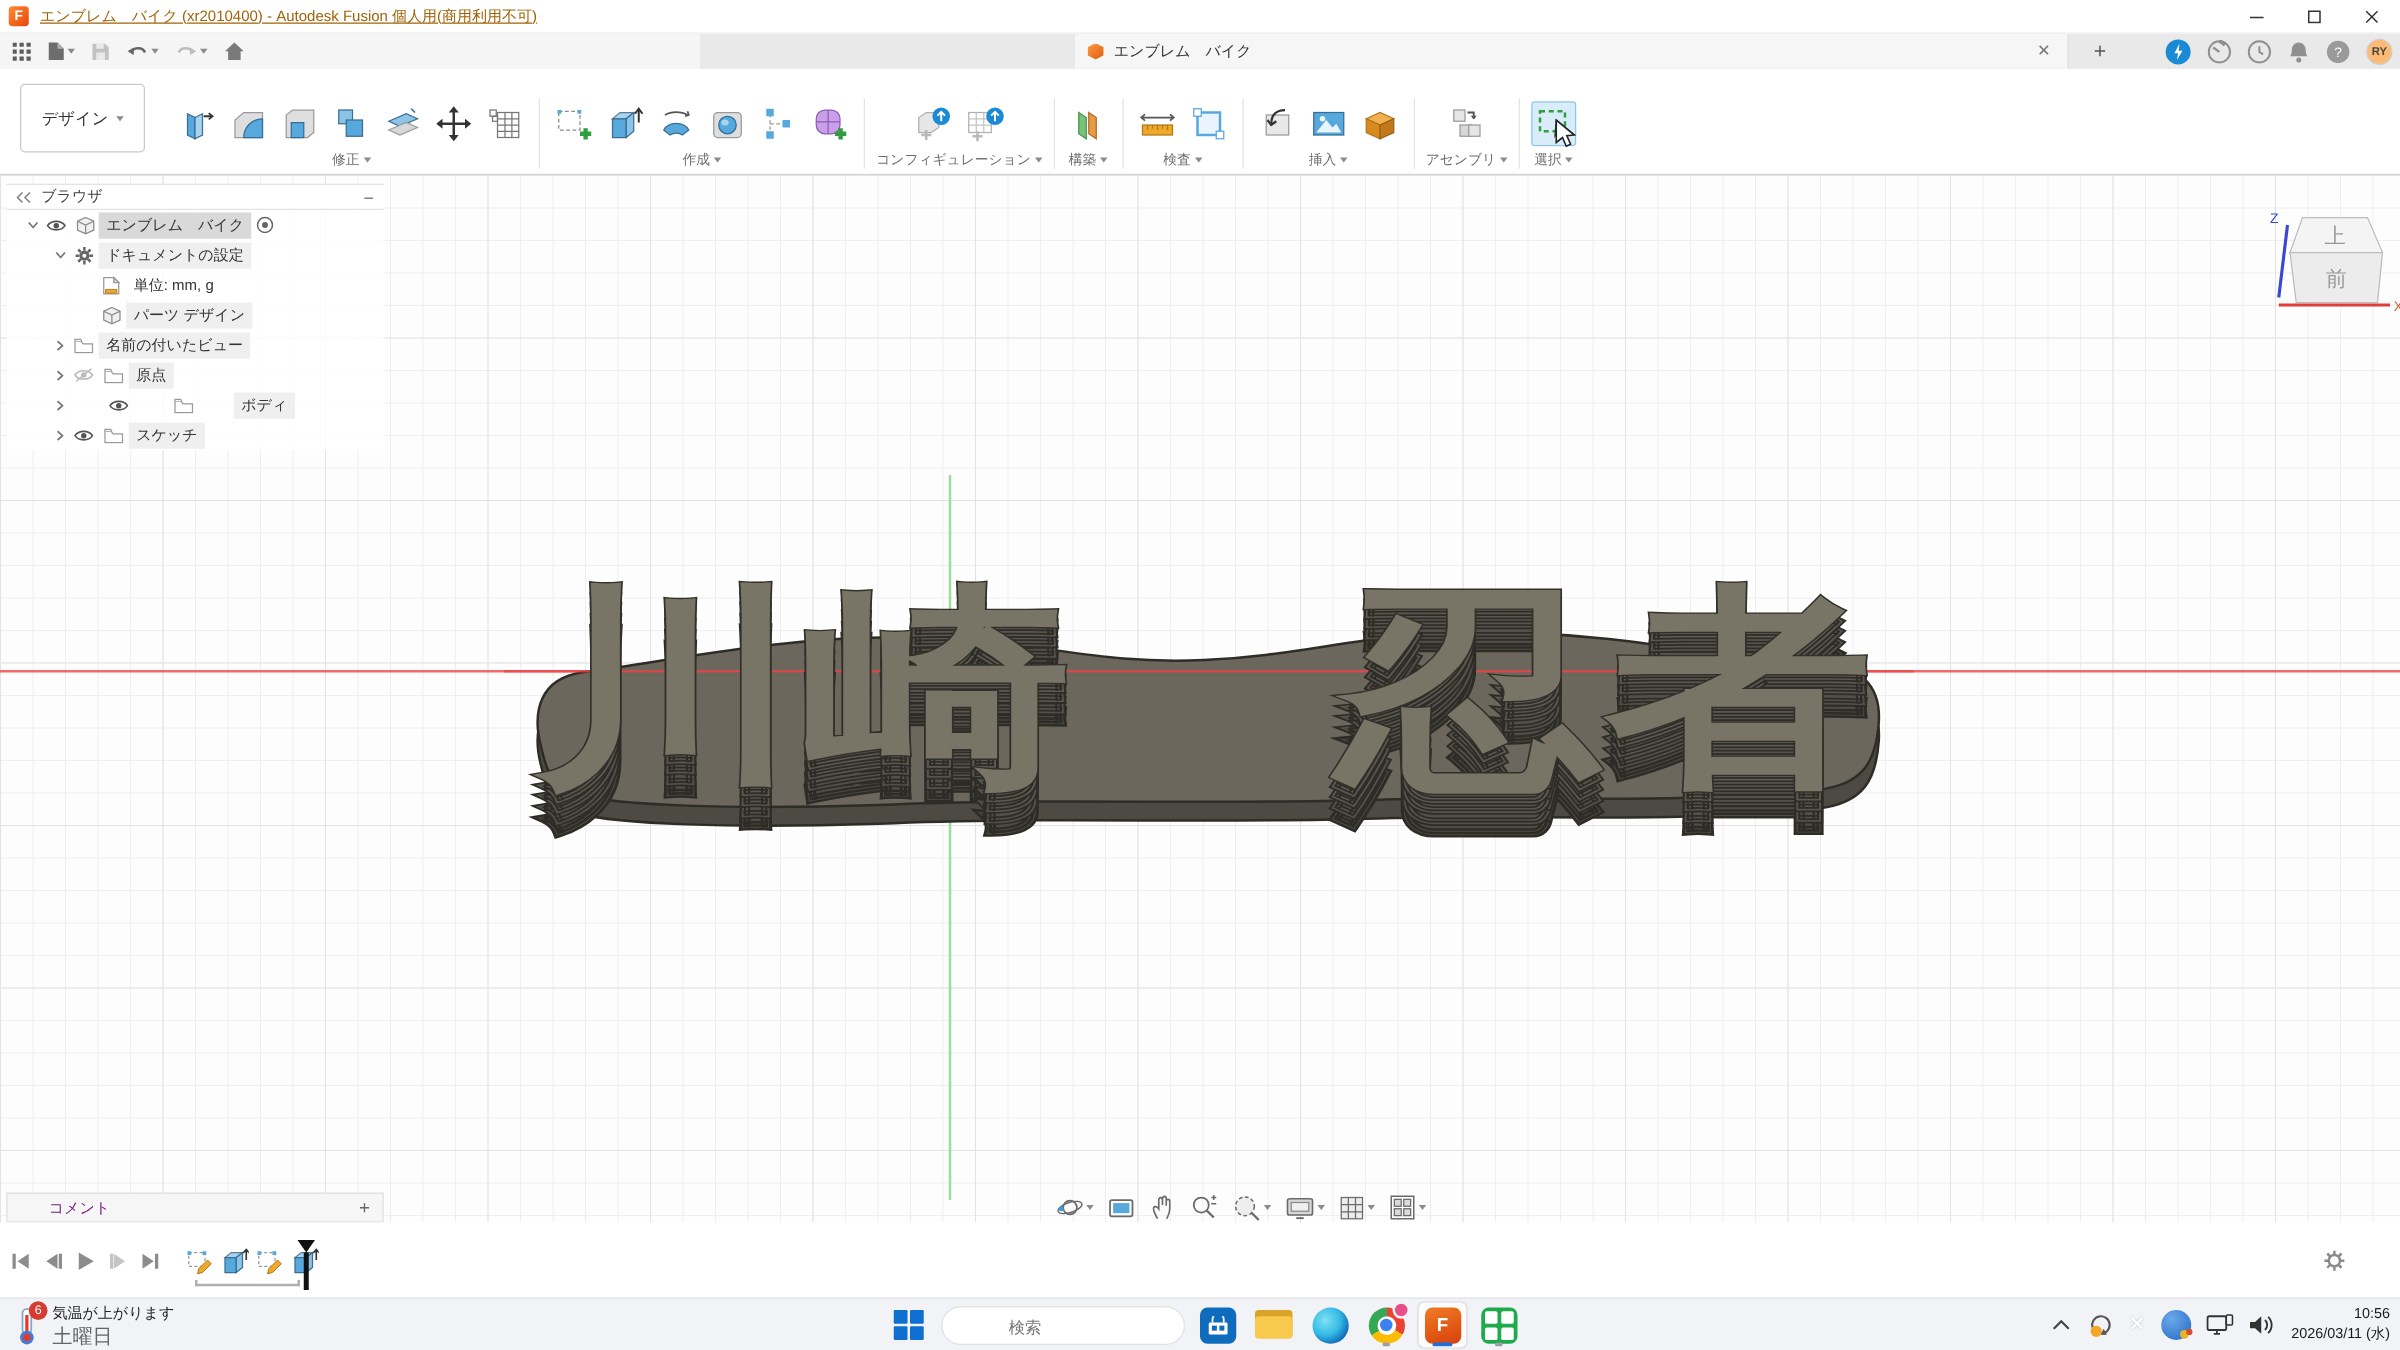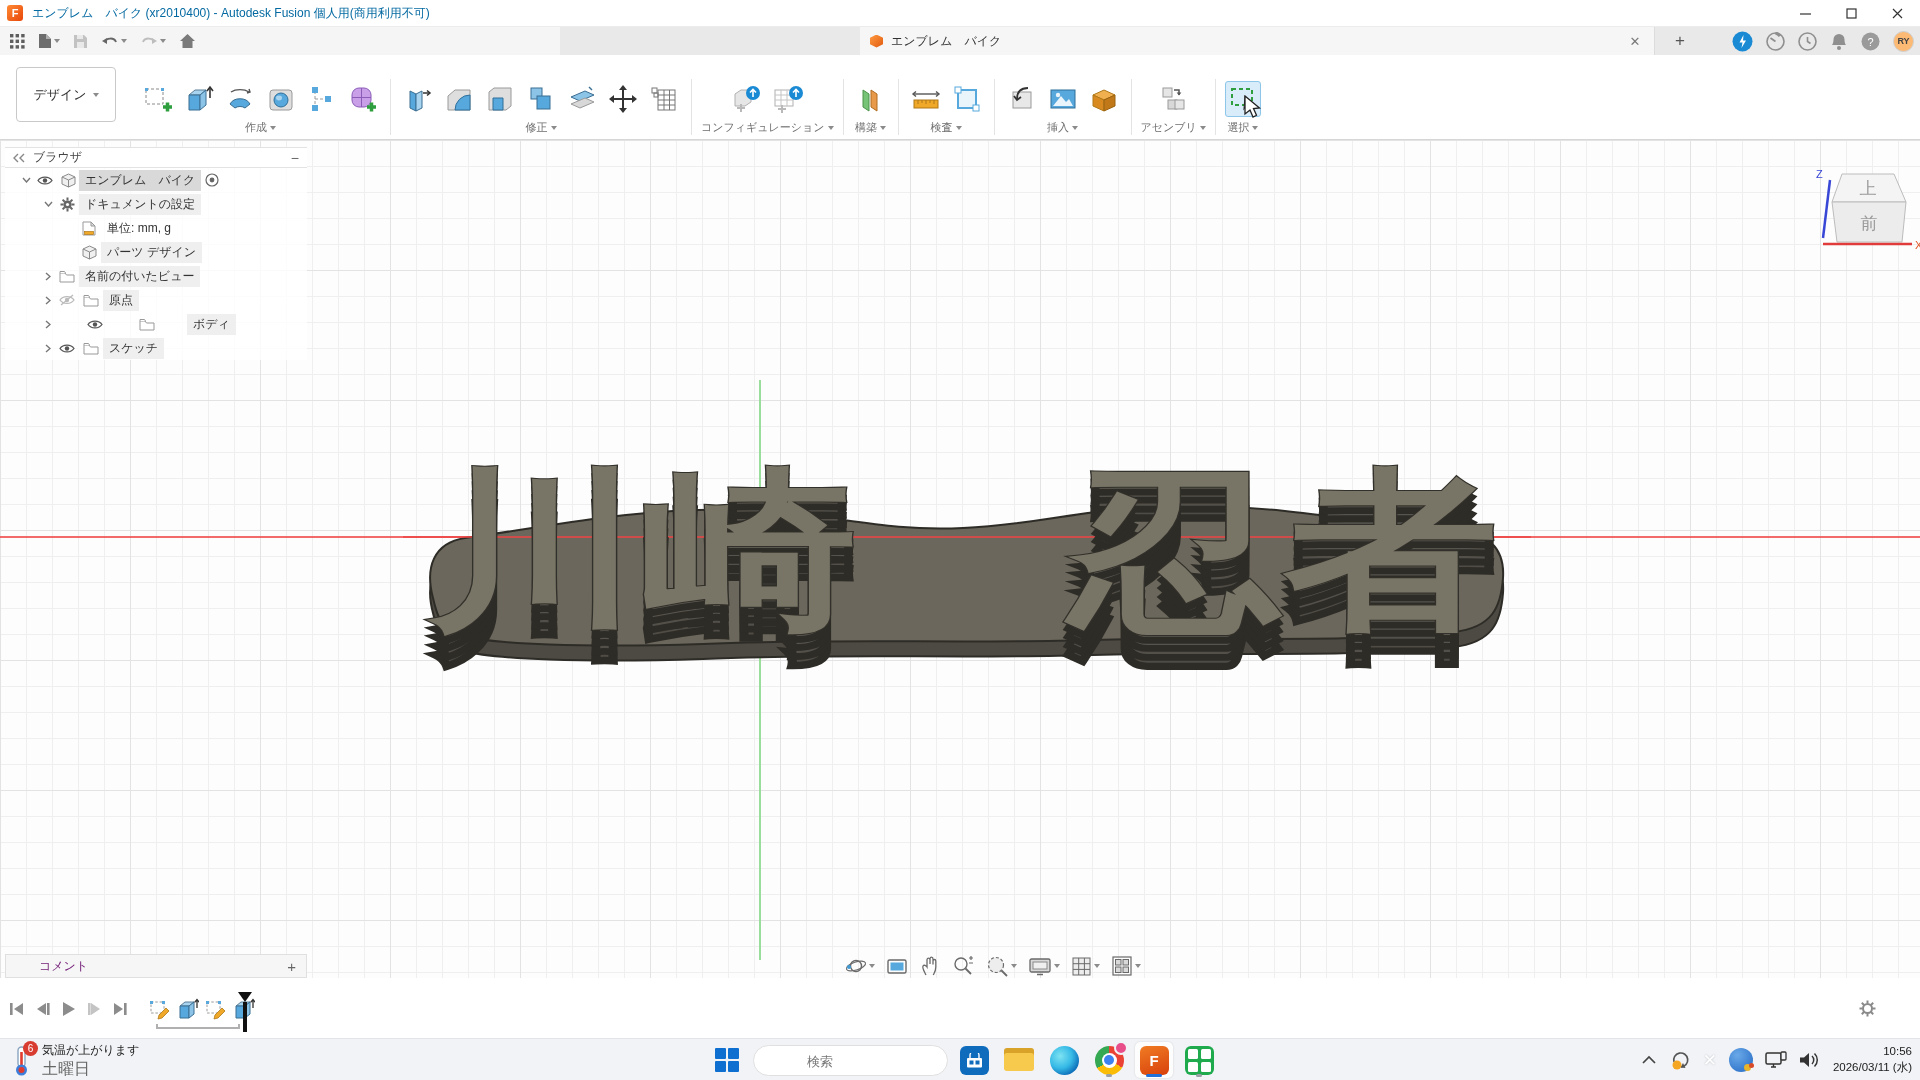--- a/index.html
+++ b/index.html
@@ -3,21 +3,21 @@
 <meta charset="utf-8">
 <style>
 *{box-sizing:border-box;margin:0;padding:0;}
 html,body{width:1920px;height:1080px;overflow:hidden;}
 body{font-family:"Liberation Sans","DejaVu Sans",sans-serif;font-size:12px;color:#333;background:#fff;}
 .screen{position:relative;width:1920px;height:1080px;background:#fff;overflow:hidden;}
 svg{display:block;}
 
 .titlebar{position:absolute;top:0;left:0;width:1920px;height:27px;background:#fff;border-bottom:1px solid #ececec;display:flex;align-items:center;z-index:40;}
 .fusion-badge{width:16px;height:16px;margin-left:7px;border-radius:3px;background:linear-gradient(135deg,#ff8a33,#e8470b);color:#fff;font-weight:bold;font-size:11px;display:flex;align-items:center;justify-content:center;}
-.titlebar .ttl{margin-left:9px;font-size:12px;color:#0369a1;}
+.titlebar .ttl{margin-left:9px;font-size:12px;color:#a16207;text-decoration:underline;}
 .wincontrols{position:absolute;right:0;top:0;height:27px;display:flex;}
 .winbtn{width:46px;height:27px;display:flex;align-items:center;justify-content:center;color:#333;}
 
 .menurow{position:absolute;top:27px;left:0;width:1920px;height:28px;background:#f5f5f5;z-index:39;}
 .qtools{position:absolute;left:0;top:0;width:560px;height:28px;display:flex;align-items:center;gap:13px;padding-left:10px;}
 .qbtn{display:flex;align-items:center;gap:2px;}
 .caret{width:0;height:0;border-left:3.5px solid transparent;border-right:3.5px solid transparent;border-top:4px solid #8b8b8b;display:inline-block;}
 .tabstrip{position:absolute;left:560px;top:0;right:0;height:28px;background:#e9e9e9;display:flex;align-items:center;}
 .doctab{position:absolute;left:300px;top:0;width:795px;height:28px;background:#f6f6f6;border-right:1px solid #dcdcdc;display:flex;align-items:center;padding:0 10px;}
 .doctab .cube{width:13px;height:13px;background:linear-gradient(135deg,#ff9a40,#e05a10);clip-path:polygon(50% 0,100% 25%,100% 75%,50% 100%,0 75%,0 25%);}
@@ -232,20 +232,79 @@
     <div class="design-btn">
       <span>デザイン</span>
         <span class="caret"></span>
     </div>
     <div class="rgroups">
 
       <div class="rgroup">
         <div class="rgicons">
           <div class="ricon">
               <svg width="30" height="30">
+                <polygon points="7,7 13,10 13,27 7,24" fill="#57a8dc" stroke="#3a6e93"></polygon>
+                <polygon points="13,10 19,7 19,24 13,27" fill="#a8d4f0" stroke="#3a6e93"></polygon>
+                <path d="M20 9 h6" stroke="#333" stroke-width="1.5"></path>
+                <path d="M24 6.5 l3 2.5 -3 2.5" fill="none" stroke="#333" stroke-width="1.5"></path>
+              </svg>
+            </div>
+          <div class="ricon">
+              <svg width="30" height="30">
+                <path d="M4 26 V12 l7 -6 h15 v20 z" fill="#dedede" stroke="#9a9a9a"></path>
+                <path d="M11 26 a15 15 0 0 1 15 -15 v15 z" fill="#57a8dc" stroke="#2f6f9a"></path>
+              </svg>
+            </div>
+          <div class="ricon">
+              <svg width="30" height="30">
+                <path d="M4 26 V8 l5 -4 h17 v18 l-5 4 z" fill="#dedede" stroke="#9a9a9a"></path>
+                <path d="M8 26 V14 h10 v12 z" fill="#57a8dc" stroke="#2f6f9a"></path>
+              </svg>
+            </div>
+          <div class="ricon">
+              <svg width="30" height="30">
+                <rect x="5" y="4" width="11" height="11" fill="#8cc4e8" stroke="#3a6e93"></rect>
+                <rect x="11" y="12" width="13" height="13" fill="#57a8dc" stroke="#3a6e93"></rect>
+              </svg>
+            </div>
+          <div class="ricon">
+              <svg width="30" height="30">
+                <polygon points="4,13 18,7 27,11 13,17" fill="#8cc4e8" stroke="#3a6e93"></polygon>
+                <polygon points="4,20 18,14 27,18 13,24" fill="#d8d8d8" stroke="#9a9a9a"></polygon>
+                <path d="M22 3 l3 3" stroke="#3a6e93" stroke-width="1.4"></path>
+              </svg>
+            </div>
+          <div class="ricon">
+              <svg width="30" height="30">
+                <path d="M15 4 V26 M4 15 H26" stroke="#333" stroke-width="2"></path>
+                <path d="M15 1 l-4 5 h8 z" fill="#333"></path>
+                <path d="M15 29 l-4 -5 h8 z" fill="#333"></path>
+                <path d="M1 15 l5 -4 v8 z" fill="#333"></path>
+                <path d="M29 15 l-5 -4 v8 z" fill="#333"></path>
+              </svg>
+            </div>
+          <div class="ricon">
+              <svg width="30" height="30">
+                <rect x="9" y="6" width="17" height="20" fill="#fff" stroke="#777"></rect>
+                <path d="M9 11 h17 M9 16 h17 M9 21 h17 M15 6 v20 M20.5 6 v20" stroke="#777"></path>
+                <rect x="3" y="4" width="5" height="5" fill="none" stroke="#777"></rect>
+                <rect x="5" y="9" width="4" height="4" fill="none" stroke="#777"></rect>
+              </svg>
+            </div>
+        </div>
+        <div class="rglabel">
+            <span>修正</span>
+            <span class="caret"></span>
+          </div>
+      </div>
+
+      <div class="rgroup">
+        <div class="rgicons">
+          <div class="ricon">
+              <svg width="30" height="30">
                 <rect x="3" y="5" width="17" height="15" fill="none" stroke="#8a8a8a" stroke-dasharray="3 2"></rect>
                 <rect x="2" y="4" width="3" height="3" fill="#57a8dc"></rect>
                 <rect x="18" y="4" width="3" height="3" fill="#57a8dc"></rect>
                 <path d="M20 23 h9 M24.5 18.5 v9" stroke="#2e9e3e" stroke-width="3.5"></path>
               </svg>
             </div>
           <div class="ricon">
               <svg width="30" height="30">
                 <polygon points="5,11 16,11 22,6 11,6" fill="#a8d4f0" stroke="#5b7e96"></polygon>
                 <polygon points="5,11 16,11 16,26 5,26" fill="#57a8dc" stroke="#3a6e93"></polygon>
@@ -279,79 +338,20 @@
           <div class="ricon">
               <svg width="30" height="30">
                 <rect x="4" y="4" rx="7" width="19" height="19" fill="#c9a0e8" stroke="#8c5cb8"></rect>
                 <path d="M13.5 4 v19 M4 13.5 h19" stroke="#8c5cb8" stroke-width="1"></path>
                 <path d="M19 23 h9 M23.5 18.5 v9" stroke="#2e9e3e" stroke-width="3.5"></path>
               </svg>
             </div>
         </div>
         <div class="rglabel">
             <span>作成</span>
-            <span class="caret"></span>
-          </div>
-      </div>
-
-      <div class="rgroup">
-        <div class="rgicons">
-          <div class="ricon">
-              <svg width="30" height="30">
-                <polygon points="7,7 13,10 13,27 7,24" fill="#57a8dc" stroke="#3a6e93"></polygon>
-                <polygon points="13,10 19,7 19,24 13,27" fill="#a8d4f0" stroke="#3a6e93"></polygon>
-                <path d="M20 9 h6" stroke="#333" stroke-width="1.5"></path>
-                <path d="M24 6.5 l3 2.5 -3 2.5" fill="none" stroke="#333" stroke-width="1.5"></path>
-              </svg>
-            </div>
-          <div class="ricon">
-              <svg width="30" height="30">
-                <path d="M4 26 V12 l7 -6 h15 v20 z" fill="#dedede" stroke="#9a9a9a"></path>
-                <path d="M11 26 a15 15 0 0 1 15 -15 v15 z" fill="#57a8dc" stroke="#2f6f9a"></path>
-              </svg>
-            </div>
-          <div class="ricon">
-              <svg width="30" height="30">
-                <path d="M4 26 V8 l5 -4 h17 v18 l-5 4 z" fill="#dedede" stroke="#9a9a9a"></path>
-                <path d="M8 26 V14 h10 v12 z" fill="#57a8dc" stroke="#2f6f9a"></path>
-              </svg>
-            </div>
-          <div class="ricon">
-              <svg width="30" height="30">
-                <rect x="5" y="4" width="11" height="11" fill="#8cc4e8" stroke="#3a6e93"></rect>
-                <rect x="11" y="12" width="13" height="13" fill="#57a8dc" stroke="#3a6e93"></rect>
-              </svg>
-            </div>
-          <div class="ricon">
-              <svg width="30" height="30">
-                <polygon points="4,13 18,7 27,11 13,17" fill="#8cc4e8" stroke="#3a6e93"></polygon>
-                <polygon points="4,20 18,14 27,18 13,24" fill="#d8d8d8" stroke="#9a9a9a"></polygon>
-                <path d="M22 3 l3 3" stroke="#3a6e93" stroke-width="1.4"></path>
-              </svg>
-            </div>
-          <div class="ricon">
-              <svg width="30" height="30">
-                <path d="M15 4 V26 M4 15 H26" stroke="#333" stroke-width="2"></path>
-                <path d="M15 1 l-4 5 h8 z" fill="#333"></path>
-                <path d="M15 29 l-4 -5 h8 z" fill="#333"></path>
-                <path d="M1 15 l5 -4 v8 z" fill="#333"></path>
-                <path d="M29 15 l-5 -4 v8 z" fill="#333"></path>
-              </svg>
-            </div>
-          <div class="ricon">
-              <svg width="30" height="30">
-                <rect x="9" y="6" width="17" height="20" fill="#fff" stroke="#777"></rect>
-                <path d="M9 11 h17 M9 16 h17 M9 21 h17 M15 6 v20 M20.5 6 v20" stroke="#777"></path>
-                <rect x="3" y="4" width="5" height="5" fill="none" stroke="#777"></rect>
-                <rect x="5" y="9" width="4" height="4" fill="none" stroke="#777"></rect>
-              </svg>
-            </div>
-        </div>
-        <div class="rglabel">
-            <span>修正</span>
             <span class="caret"></span>
           </div>
       </div>
 
       <div class="rgroup">
         <div class="rgicons">
           <div class="ricon">
               <svg width="32" height="30">
                 <path d="M4 22 V10 l6 -4 h10 v12 l-6 4 z" fill="#e6e6e6" stroke="#b0b0b0"></path>
                 <path d="M6 24 h8 M10 20 v8" stroke="#b9b9b9" stroke-width="2"></path>

